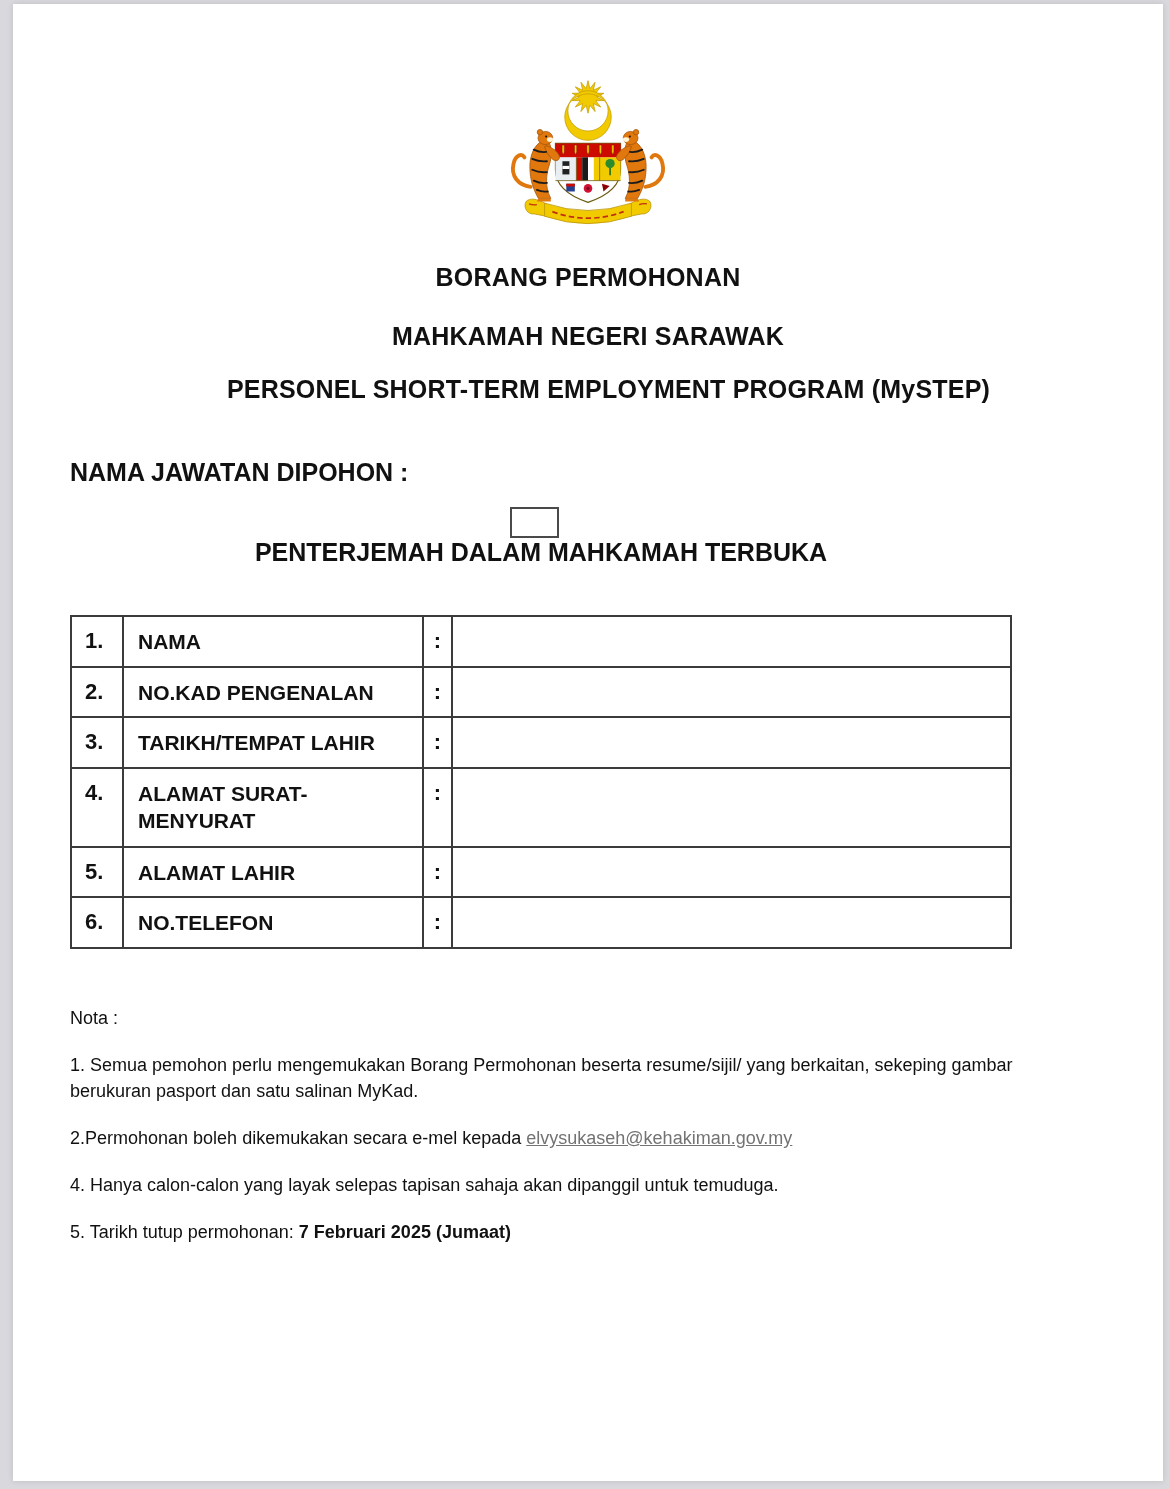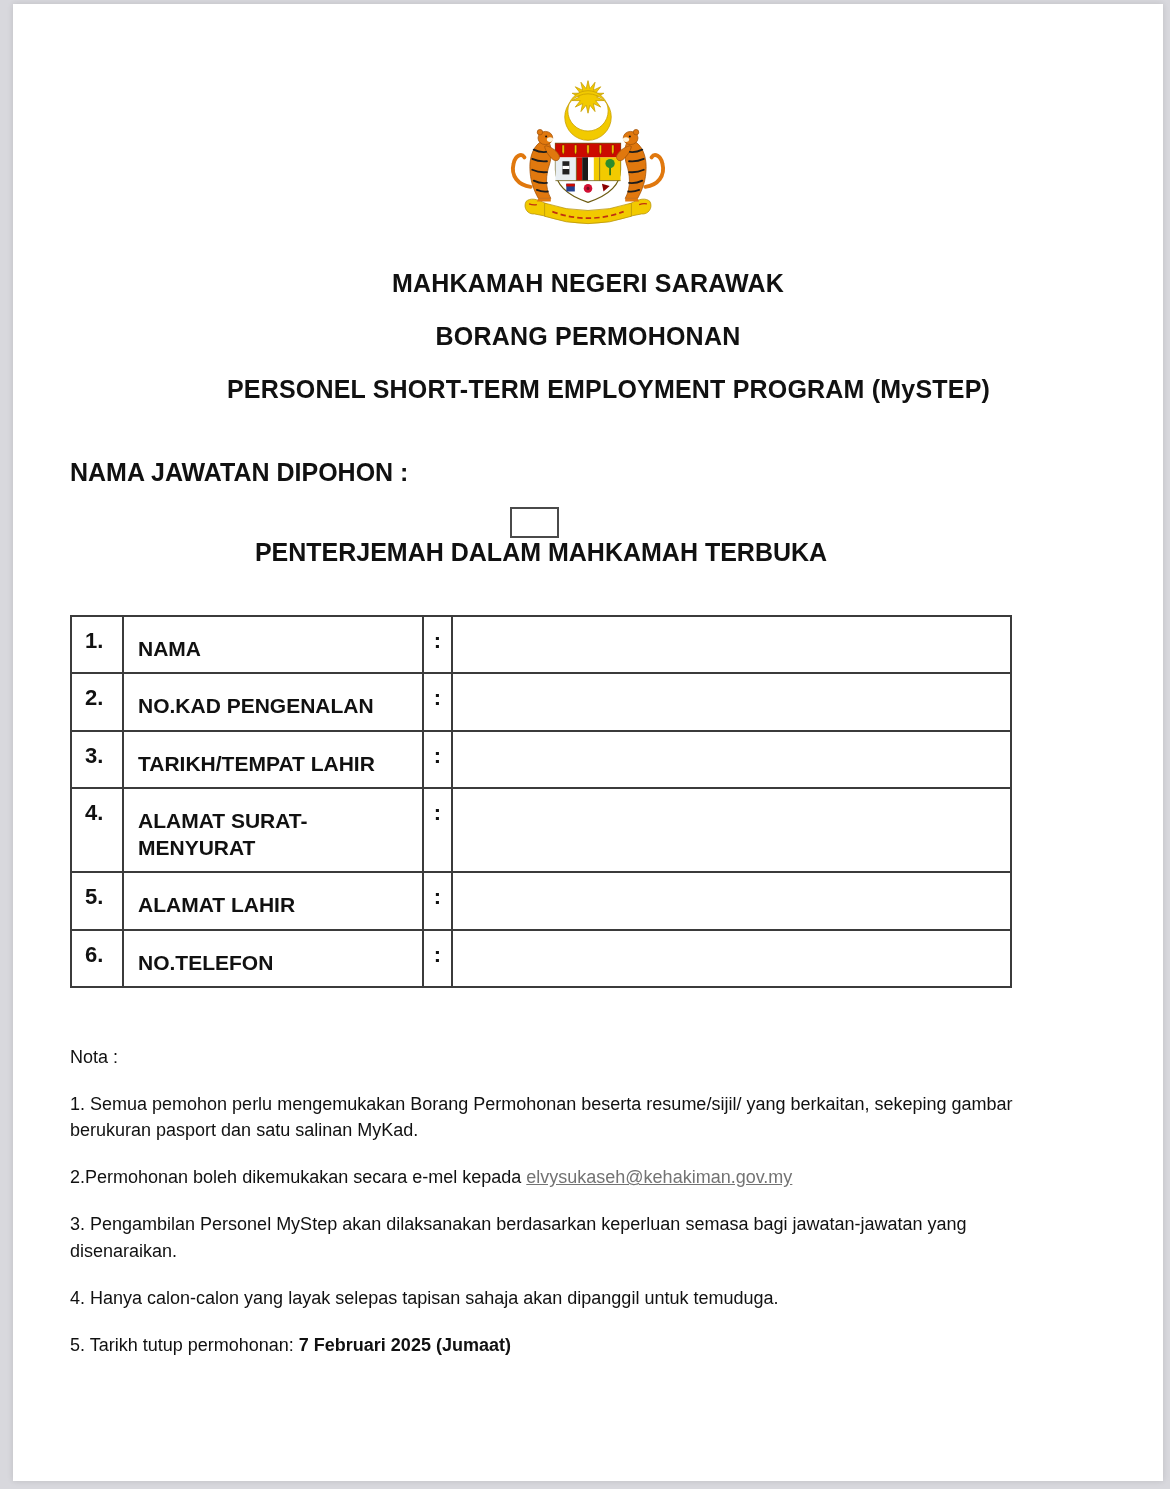--- a/index.html
+++ b/index.html
@@ -57,21 +57,21 @@
     border-collapse: collapse;
     width: 942px;
     table-layout: fixed;
   }
   table.applicant td {
     border: 2px solid #3b3b3b;
     vertical-align: top;
     line-height: 1.3;
   }
   td.num   { width: 52px;  font-size: 22px; font-weight: bold; padding: 10px 0 10px 13px; }
-  td.label { width: 300px; font-size: 21px; font-weight: bold; padding: 18px 6px 10px 14px; }
+  td.label { width: 300px; font-size: 21px; font-weight: bold; padding: 11px 6px 10px 14px; }
   td.colon { width: 29px;  font-size: 22px; font-weight: bold; text-align: center; padding: 10px 0; }
   td.value { font-size: 22px; padding: 10px 12px; }
   tr.row { height: 48px; }
   tr.row-tall { height: 79px; }
 
   .notes { margin-top: 56px; width: 944px; }
   .notes p {
     margin: 21px 0 0 0;
     font-size: 18px;
     line-height: 1.45;
@@ -145,22 +145,22 @@
           <ellipse cx="65" cy="85" rx="9.5" ry="8.5" fill="#E0780E" stroke="#A3540A" stroke-width="1"></ellipse>
           <circle cx="58" cy="77.5" r="3.5" fill="#E0780E" stroke="#A3540A" stroke-width="1"></circle>
           <ellipse cx="71" cy="87" rx="4" ry="3" fill="#FFF3D8"></ellipse>
           <circle cx="66" cy="83" r="1.3" fill="#111111"></circle>
           <path d="M66,95 C74,97 80,102 83,108 C84,113 80,116 75,113 C69,108 65,101 64,96 Z" fill="#E0780E" stroke="#A3540A" stroke-width="1"></path>
           <path d="M50,100 q8,4 16,3 M48,112 q9,4 19,3 M48,126 q9,4 19,3 M50,140 q8,4 17,3 M54,152 q7,3 14,2" stroke="#1c1c1c" stroke-width="2.4" fill="none" stroke-linecap="round"></path>
         </g>
       </svg>
     </div>
 
+    <h1 class="doc-title title-2">BORANG PERMOHONAN</h1>
     <h1 class="doc-title title-1">MAHKAMAH NEGERI SARAWAK</h1>
-    <h1 class="doc-title title-2">BORANG PERMOHONAN</h1>
     <h1 class="doc-title title-3">PERSONEL SHORT-TERM EMPLOYMENT PROGRAM (MySTEP)</h1>
   </div>
 
   <div class="content">
 
     <div class="section-heading">NAMA JAWATAN DIPOHON :</div>
 
     <div class="checkbox-row">
       <span class="checkbox"></span>
       <span class="checkbox-label">PENTERJEMAH DALAM MAHKAMAH TERBUKA</span>
@@ -204,19 +204,18 @@
           <td class="colon">:</td>
           <td class="value"></td>
         </tr>
       </tbody>
     </table>
 
     <div class="notes">
       <p class="notes-heading">Nota :</p>
       <p><span>1. Semua pemohon perlu mengemukakan Borang Permohonan beserta resume/sijil/ yang berkaitan, sekeping gambar berukuran pasport dan satu salinan MyKad.</span></p>
       <p><span>2.Permohonan boleh dikemukakan secara e-mel kepada </span><a class="email-link" href="#">elvysukaseh@kehakiman.gov.my</a></p>
-      <p><span>3. Pengambilan Personel MyStep akan dilaksanakan berdasarkan keperluan semasa bagi jawatan-jawatan yang disenaraikan.</span></p>
       <p><span>4. Hanya calon-calon yang layak selepas tapisan sahaja akan dipanggil untuk temuduga.</span></p>
       <p><span>5. Tarikh tutup permohonan: </span><span class="bold">7 Februari 2025 (Jumaat)</span></p>
     </div>
 
   </div>
 </div>
 
 </body></html>

